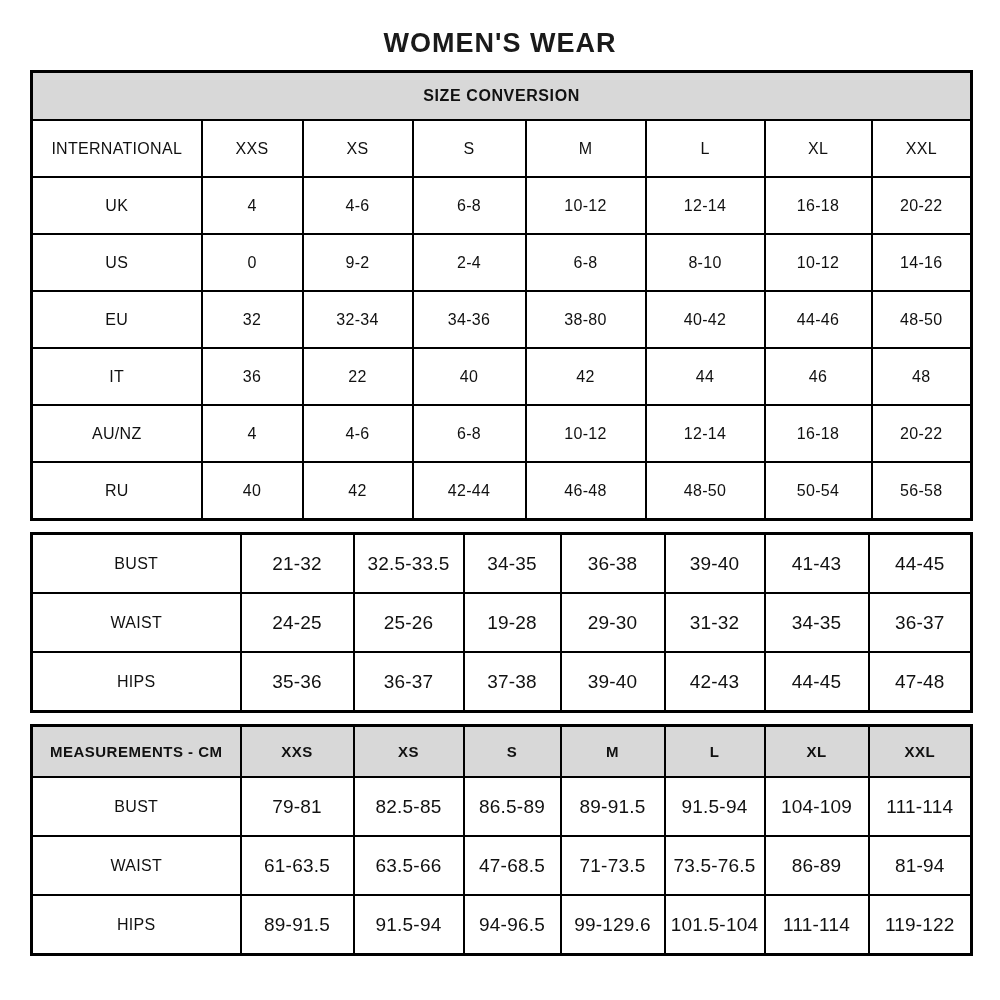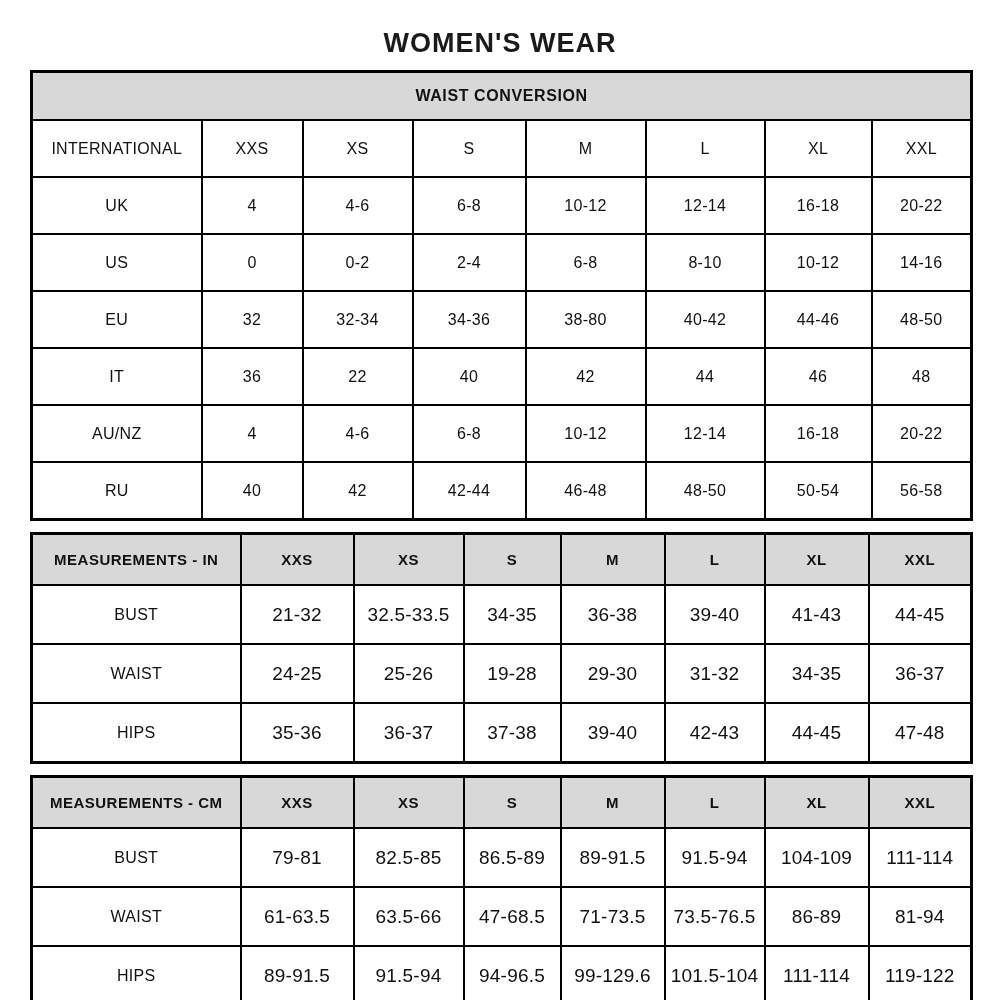--- a/index.html
+++ b/index.html
@@ -86,21 +86,21 @@
         <col style="width:101px">
         <col style="width:110px">
         <col style="width:113px">
       <col style="width:120px">
         <col style="width:119px">
         <col style="width:107px">
         <col style="width:100px">
     </colgroup>
     <tbody>
       <tr>
-        <td colspan="8" class="tbl-title">WAIST CONVERSION</td>
+        <td colspan="8" class="tbl-title">SIZE CONVERSION</td>
       </tr>
     <tr>
           <td class="row-label">INTERNATIONAL</td>
           <td class="data-cell">XXS</td>
           <td class="data-cell">XS</td>
           <td class="data-cell">S</td>
           <td class="data-cell">M</td>
           <td class="data-cell">L</td>
           <td class="data-cell">XL</td>
           <td class="data-cell">XXL</td>
@@ -111,21 +111,21 @@
           <td class="data-cell">4-6</td>
           <td class="data-cell">6-8</td>
           <td class="data-cell">10-12</td>
           <td class="data-cell">12-14</td>
           <td class="data-cell">16-18</td>
           <td class="data-cell">20-22</td>
         </tr>
         <tr>
           <td class="row-label">US</td>
           <td class="data-cell">0</td>
-          <td class="data-cell">0-2</td>
+          <td class="data-cell">9-2</td>
           <td class="data-cell">2-4</td>
           <td class="data-cell">6-8</td>
           <td class="data-cell">8-10</td>
           <td class="data-cell">10-12</td>
           <td class="data-cell">14-16</td>
         </tr>
         <tr>
           <td class="row-label">EU</td>
           <td class="data-cell">32</td>
           <td class="data-cell">32-34</td>
@@ -173,30 +173,20 @@
       <col style="width:209px">
         <col style="width:113px">
         <col style="width:110px">
         <col style="width:97px">
       <col style="width:104px">
         <col style="width:100px">
         <col style="width:104px">
         <col style="width:103px">
     </colgroup>
     <tbody>
-      <tr>
-        <td class="m-title">MEASUREMENTS - IN</td>
-        <td class="col-header">XXS</td>
-        <td class="col-header">XS</td>
-        <td class="col-header">S</td>
-        <td class="col-header">M</td>
-        <td class="col-header">L</td>
-        <td class="col-header">XL</td>
-        <td class="col-header">XXL</td>
-      </tr>
     <tr>
           <td class="row-label">BUST</td>
           <td class="data-cell">21-32</td>
           <td class="data-cell">32.5-33.5</td>
           <td class="data-cell">34-35</td>
           <td class="data-cell">36-38</td>
           <td class="data-cell">39-40</td>
           <td class="data-cell">41-43</td>
           <td class="data-cell">44-45</td>
         </tr>

